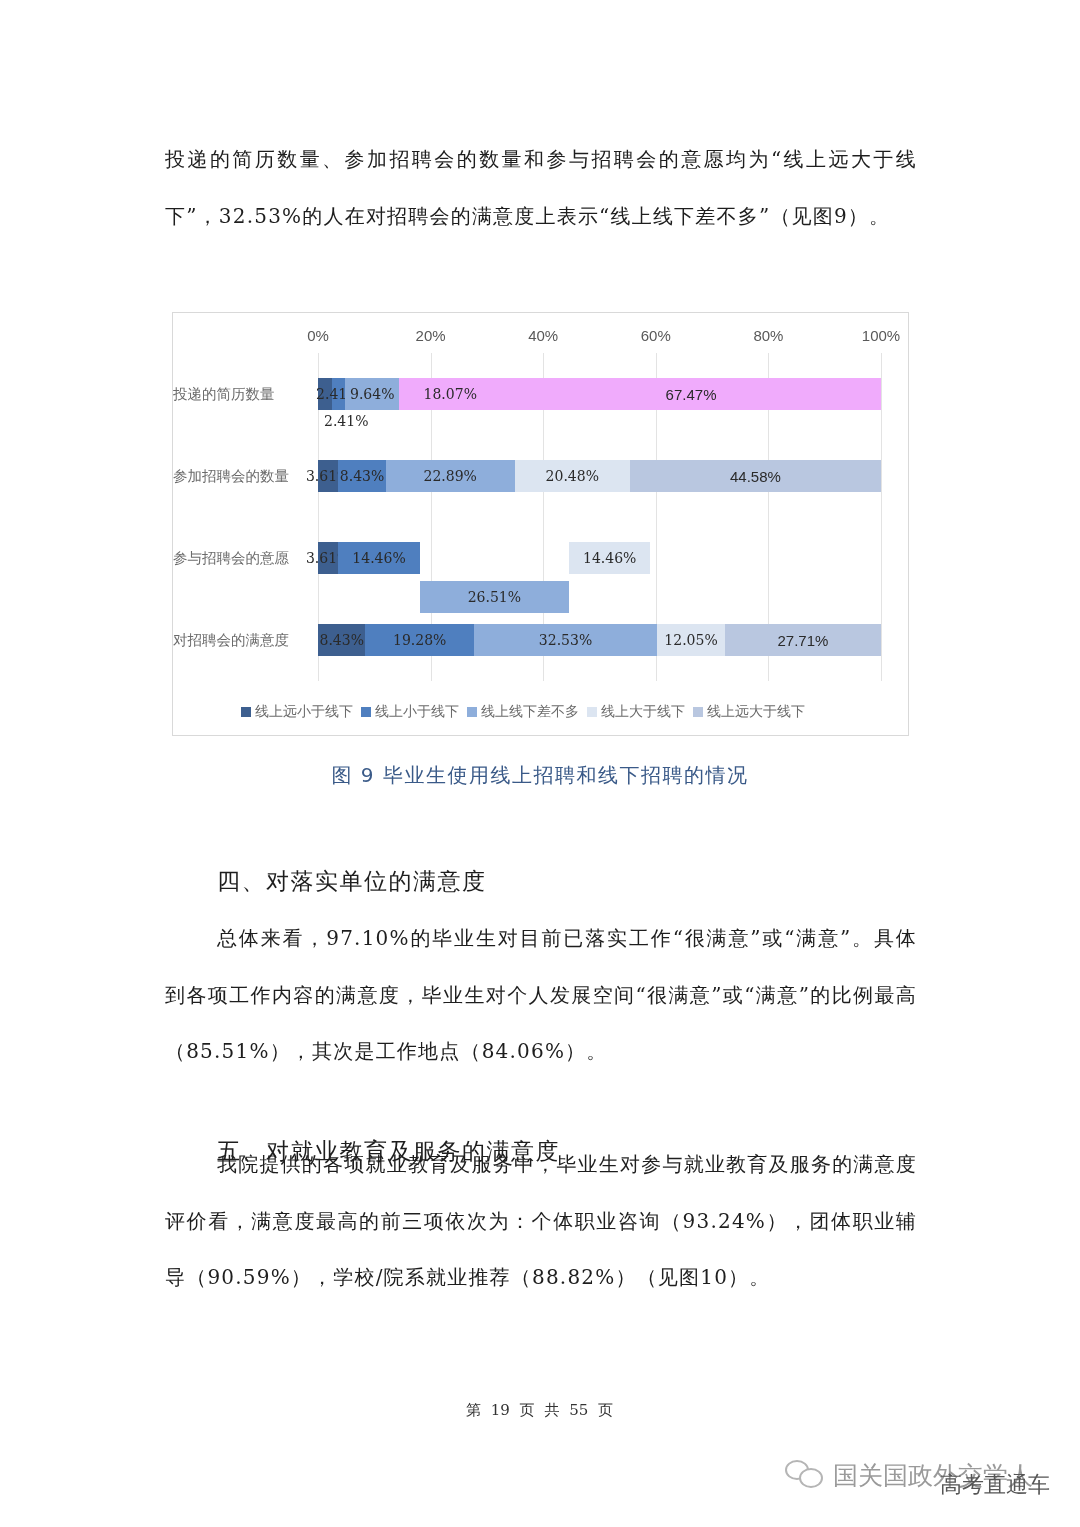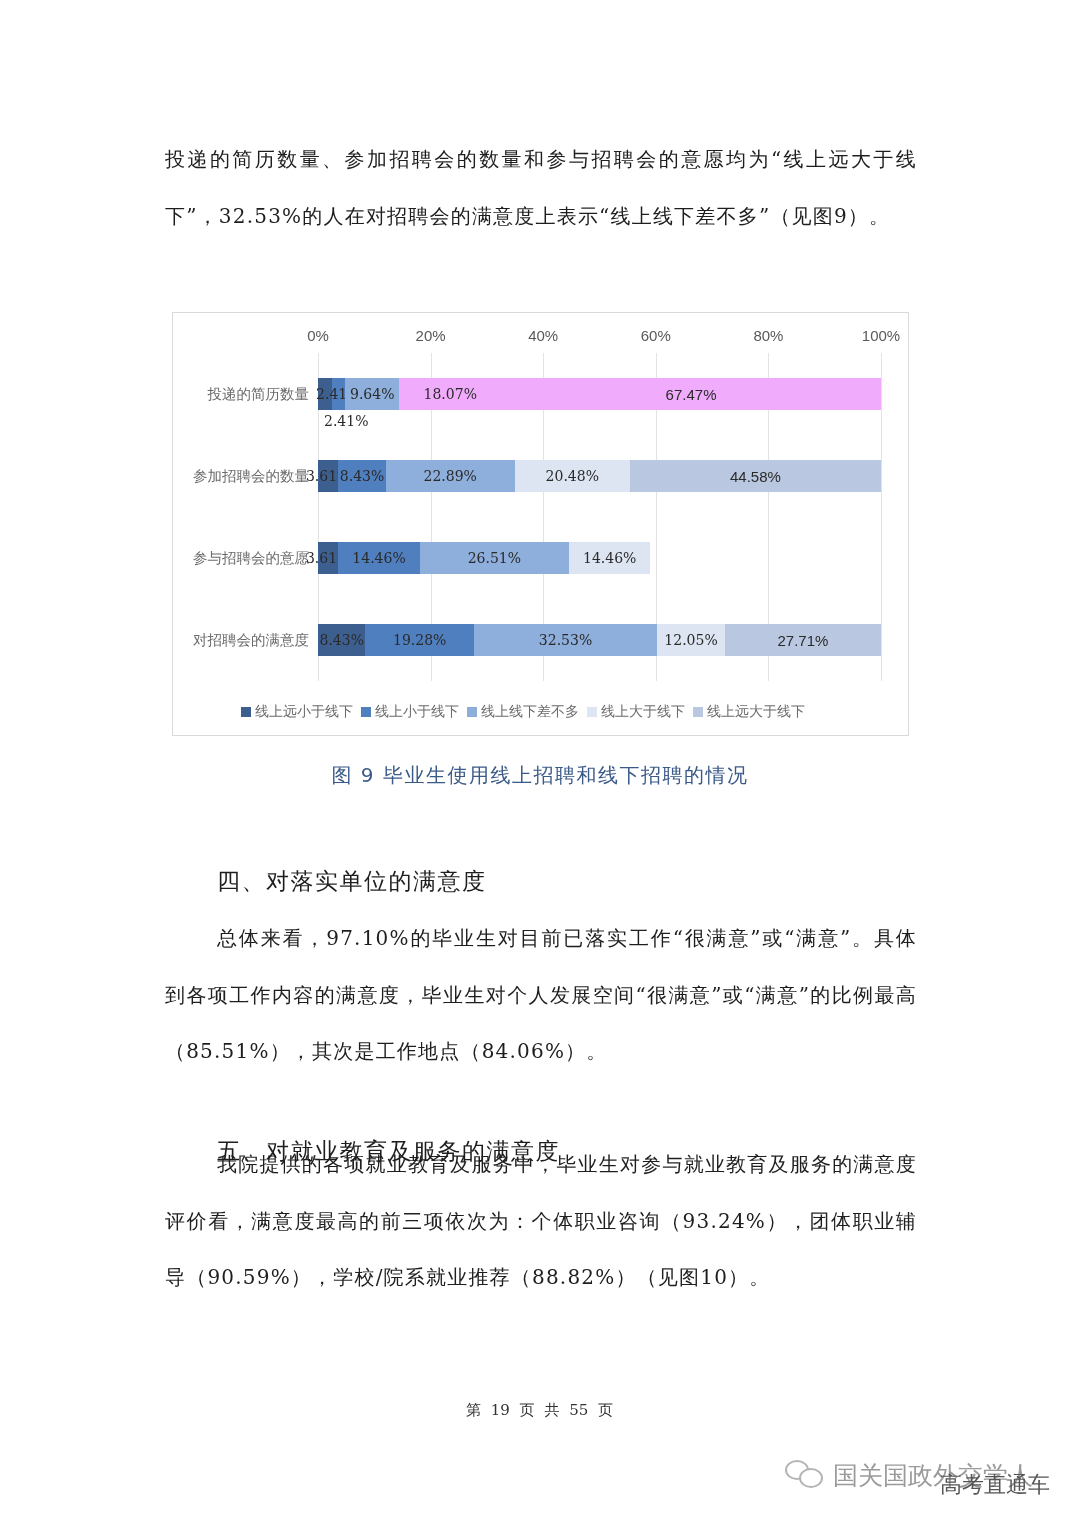--- a/index.html
+++ b/index.html
@@ -4,21 +4,21 @@
 <style>
   * { box-sizing: border-box; margin: 0; padding: 0; }
   html, body { width: 1080px; height: 1527px; background: #ffffff; }
   body { position: relative; font-family: "DejaVu Serif", "Liberation Serif", serif; color: #222; overflow: hidden; }
   .para { position: absolute; left: 165px; width: 752px; font-size: 20px; line-height: 56.5px; letter-spacing: 1.2px; color: #1e1e1e; text-align: justify; }
   .indent { text-indent: 52px; }
   .heading { position: absolute; left: 217px; font-size: 23px; letter-spacing: 1.5px; color: #1e1e1e; }
   .chart-box { position: absolute; left: 172px; top: 312px; width: 737px; height: 424px; border: 1px solid #d9d9d9; background: #fff; }
   .tick { position: absolute; top: 14px; font-family: "Liberation Sans", sans-serif; font-size: 15px; color: #595959; transform: translateX(-50%); }
   .gridline { position: absolute; top: 40px; width: 1px; height: 328px; background: #e3e3e3; }
-  .cat-label { position: absolute; left: 0; width: 136px; text-align: right; font-size: 14.5px; color: #6b6b6b; }
+  .cat-label { position: absolute; left: 0; width: 136px; text-align: left; font-size: 14.5px; color: #6b6b6b; }
   .bar { position: absolute; height: 32px; display: flex; }
   .seg { height: 100%; display: flex; align-items: center; justify-content: center; font-size: 14px; color: #2a2a2a; white-space: nowrap; overflow: visible; }
   .seg.sans { font-family: "Liberation Sans", sans-serif; font-size: 15px; }
   .below-label { position: absolute; font-size: 14px; color: #2a2a2a; }
   .legend { position: absolute; left: 68px; top: 390px; display: flex; gap: 8px; font-size: 14px; color: #6b6b6b; }
   .legend-item { display: flex; align-items: center; gap: 4px; text-align: center; }
   .swatch { width: 10px; height: 10px; display: inline-block; }
   .caption { position: absolute; left: 0; width: 1080px; top: 762px; text-align: center; font-size: 20px; letter-spacing: 1.5px; color: #3a5a88; font-family: "DejaVu Sans", sans-serif; }
   .footer { position: absolute; top: 1401px; left: 0; width: 1079px; text-align: center; font-size: 15px; color: #333; word-spacing: 5px; }
   .watermark { position: absolute; left: 785px; top: 1458px; display: flex; align-items: center; gap: 8px; color: #9a9a9a; font-family: "DejaVu Sans", sans-serif; font-size: 25px; }
@@ -64,21 +64,21 @@
         <div class="seg" style="width: 3.61036%; background: rgb(61, 95, 143);">3.61%</div>
         <div class="seg" style="width: 8.43084%; background: rgb(79, 127, 191);">8.43%</div>
         <div class="seg" style="width: 22.8923%; background: rgb(142, 174, 219);">22.89%</div>
         <div class="seg" style="width: 20.482%; background: rgb(220, 229, 241);">20.48%</div>
         <div class="seg sans" style="width: 44.5845%; background: rgb(185, 199, 224);">44.58%</div>
       </div>
       <div class="cat-label" style="top: 236px;">参与招聘会的意愿</div>
       <div class="bar" style="left: 145px; top: 229px; width: 563px;">
         <div class="seg" style="width: 3.61%; background: rgb(61, 95, 143);">3.61%</div>
         <div class="seg" style="width: 14.46%; background: rgb(79, 127, 191);">14.46%</div>
-        <div class="seg" style="width: 26.51%; background: rgb(142, 174, 219);">26.51%</div>
+        <div class="seg" style="width: 26.51%; background: rgb(142, 174, 219); margin-top: 39px;">26.51%</div>
         <div class="seg" style="width: 14.46%; background: rgb(220, 229, 241);">14.46%</div>
       </div>
       <div class="cat-label" style="top: 318px;">对招聘会的满意度</div>
       <div class="bar" style="left: 145px; top: 311px; width: 563px;">
         <div class="seg" style="width: 8.43%; background: rgb(61, 95, 143);">8.43%</div>
         <div class="seg" style="width: 19.28%; background: rgb(79, 127, 191);">19.28%</div>
         <div class="seg" style="width: 32.53%; background: rgb(142, 174, 219);">32.53%</div>
         <div class="seg" style="width: 12.05%; background: rgb(220, 229, 241);">12.05%</div>
         <div class="seg sans" style="width: 27.71%; background: rgb(185, 199, 224);">27.71%</div>
       </div>

